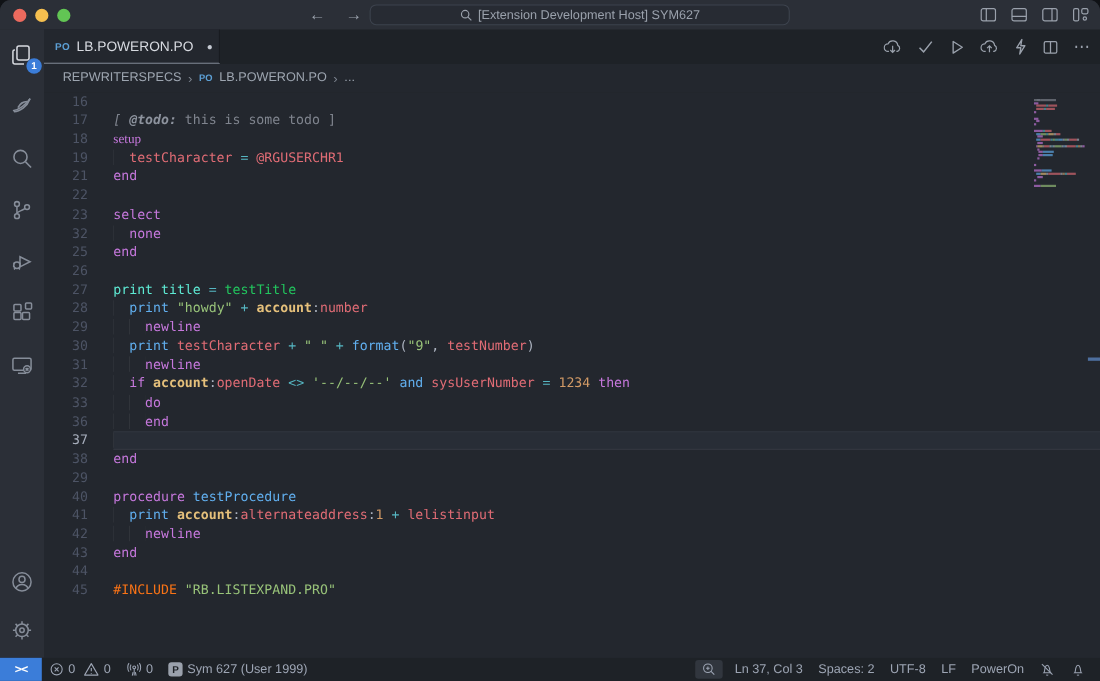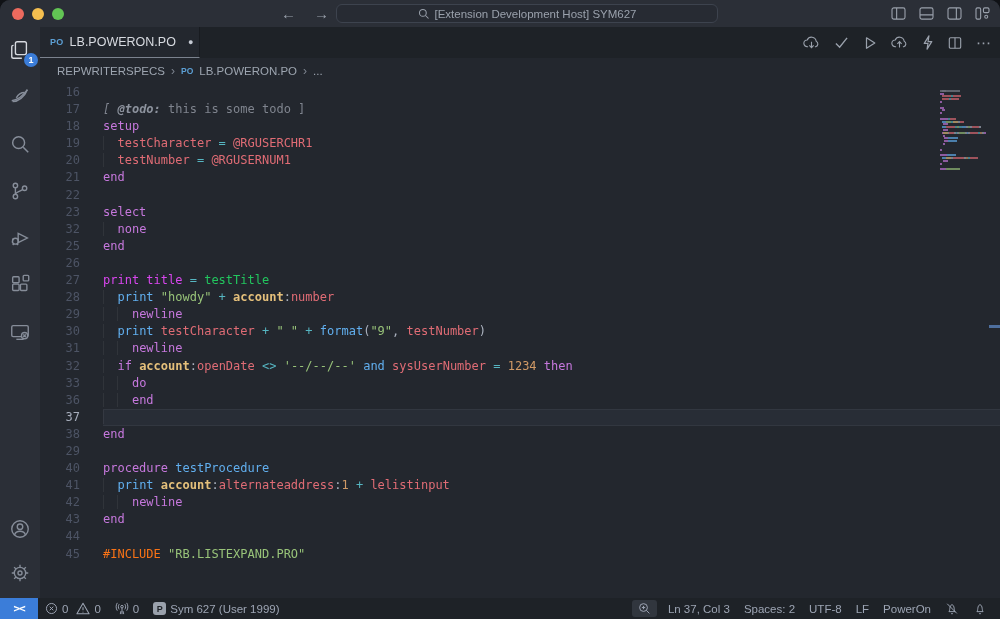--- a/index.html
+++ b/index.html
@@ -236,30 +236,29 @@
         <span class="bc-lang">PO</span>
         <span>LB.POWERON.PO</span>
         <span class="bc-sep">›</span>
         <span>...</span>
       </div>
 
       <div class="editor">
         <div class="lines">
             <div class="line"><span class="ln">16</span><span class="codetxt"></span></div>
             <div class="line"><span class="ln">17</span><span class="codetxt"><span style="color: rgb(127, 132, 142); font-style: italic;">[ </span><span style="color: rgb(141, 147, 158); font-weight: bold; font-style: italic;">@todo:</span><span style="color: rgb(127, 132, 142); "> this is some todo ]</span></span></div>
-            <div class="line"><span class="ln">18</span><span class="codetxt"><span style="color: rgb(198, 120, 221);">setup</span></span></div>
+            <div class="line"><span class="ln">18</span><span class="codetxt"><span style="color: rgb(198, 120, 221); font-family: Liberation Serif, serif;">setup</span></span></div>
             <div class="line"><span class="ln">19</span><span class="codetxt"><span class="indent">  </span><span style="color: rgb(224, 108, 117);">testCharacter</span><span style="color: rgb(86, 182, 194);"> = </span><span style="color: rgb(224, 108, 117);">@RGUSERCHR1</span></span></div>
-            <div class="line"><span class="ln">20</span><span class="codetxt"><span class="indent">  </span><span style="color: rgb(224, 108, 117);">testNumber</span><span style="color: rgb(86, 182, 194);"> = </span><span style="color: rgb(224, 108, 117);">@RGUSERNUM1</span></span></div>
             <div class="line"><span class="ln">21</span><span class="codetxt"><span style="color: rgb(198, 120, 221);">end</span></span></div>
             <div class="line"><span class="ln">22</span><span class="codetxt"></span></div>
             <div class="line"><span class="ln">23</span><span class="codetxt"><span style="color: rgb(198, 120, 221);">select</span></span></div>
             <div class="line"><span class="ln">32</span><span class="codetxt"><span class="indent">  </span><span style="color: rgb(198, 120, 221);">none</span></span></div>
             <div class="line"><span class="ln">25</span><span class="codetxt"><span style="color: rgb(198, 120, 221);">end</span></span></div>
             <div class="line"><span class="ln">26</span><span class="codetxt"></span></div>
-            <div class="line"><span class="ln">27</span><span class="codetxt"><span style="color: #d946ef;">print title</span><span style="color: rgb(86, 182, 194);"> = </span><span style="color: #22c55e;">testTitle</span></span></div>
+            <div class="line"><span class="ln">27</span><span class="codetxt"><span style="color: #5eead4;">print title</span><span style="color: rgb(86, 182, 194);"> = </span><span style="color: #22c55e;">testTitle</span></span></div>
             <div class="line"><span class="ln">28</span><span class="codetxt"><span class="indent">  </span><span style="color: rgb(97, 175, 239);">print </span><span style="color: rgb(152, 195, 121);">"howdy"</span><span style="color: rgb(86, 182, 194);"> + </span><span style="color: rgb(229, 192, 123); font-weight: bold;">account</span><span style="color: rgb(171, 178, 191);">:</span><span style="color: rgb(224, 108, 117);">number</span></span></div>
             <div class="line"><span class="ln">29</span><span class="codetxt"><span class="indent">    </span><span style="color: rgb(198, 120, 221);">newline</span></span></div>
             <div class="line"><span class="ln">30</span><span class="codetxt"><span class="indent">  </span><span style="color: rgb(97, 175, 239);">print </span><span style="color: rgb(224, 108, 117);">testCharacter</span><span style="color: rgb(86, 182, 194);"> + </span><span style="color: rgb(152, 195, 121);">" "</span><span style="color: rgb(86, 182, 194);"> + </span><span style="color: rgb(97, 175, 239);">format</span><span style="color: rgb(171, 178, 191);">(</span><span style="color: rgb(152, 195, 121);">"9"</span><span style="color: rgb(171, 178, 191);">, </span><span style="color: rgb(224, 108, 117);">testNumber</span><span style="color: rgb(171, 178, 191);">)</span></span></div>
             <div class="line"><span class="ln">31</span><span class="codetxt"><span class="indent">    </span><span style="color: rgb(198, 120, 221);">newline</span></span></div>
             <div class="line"><span class="ln">32</span><span class="codetxt"><span class="indent">  </span><span style="color: rgb(198, 120, 221);">if </span><span style="color: rgb(229, 192, 123); font-weight: bold;">account</span><span style="color: rgb(171, 178, 191);">:</span><span style="color: rgb(224, 108, 117);">openDate</span><span style="color: rgb(171, 178, 191);"> </span><span style="color: rgb(86, 182, 194);">&lt;&gt;</span><span style="color: rgb(171, 178, 191);"> </span><span style="color: rgb(152, 195, 121);">'--/--/--'</span><span style="color: rgb(171, 178, 191);"> </span><span style="color: rgb(97, 175, 239);">and</span><span style="color: rgb(171, 178, 191);"> </span><span style="color: rgb(224, 108, 117);">sysUserNumber</span><span style="color: rgb(86, 182, 194);"> = </span><span style="color: rgb(209, 154, 102);">1234</span><span style="color: rgb(171, 178, 191);"> </span><span style="color: rgb(198, 120, 221);">then</span></span></div>
             <div class="line"><span class="ln">33</span><span class="codetxt"><span class="indent">    </span><span style="color: rgb(198, 120, 221);">do</span></span></div>
             <div class="line"><span class="ln">36</span><span class="codetxt"><span class="indent">    </span><span style="color: rgb(198, 120, 221);">end</span></span></div>
             <div class="line current"><span class="ln">37</span><span class="codetxt"><span class="indent">  </span></span></div>
             <div class="line"><span class="ln">38</span><span class="codetxt"><span style="color: rgb(198, 120, 221);">end</span></span></div>
             <div class="line"><span class="ln">29</span><span class="codetxt"></span></div>

